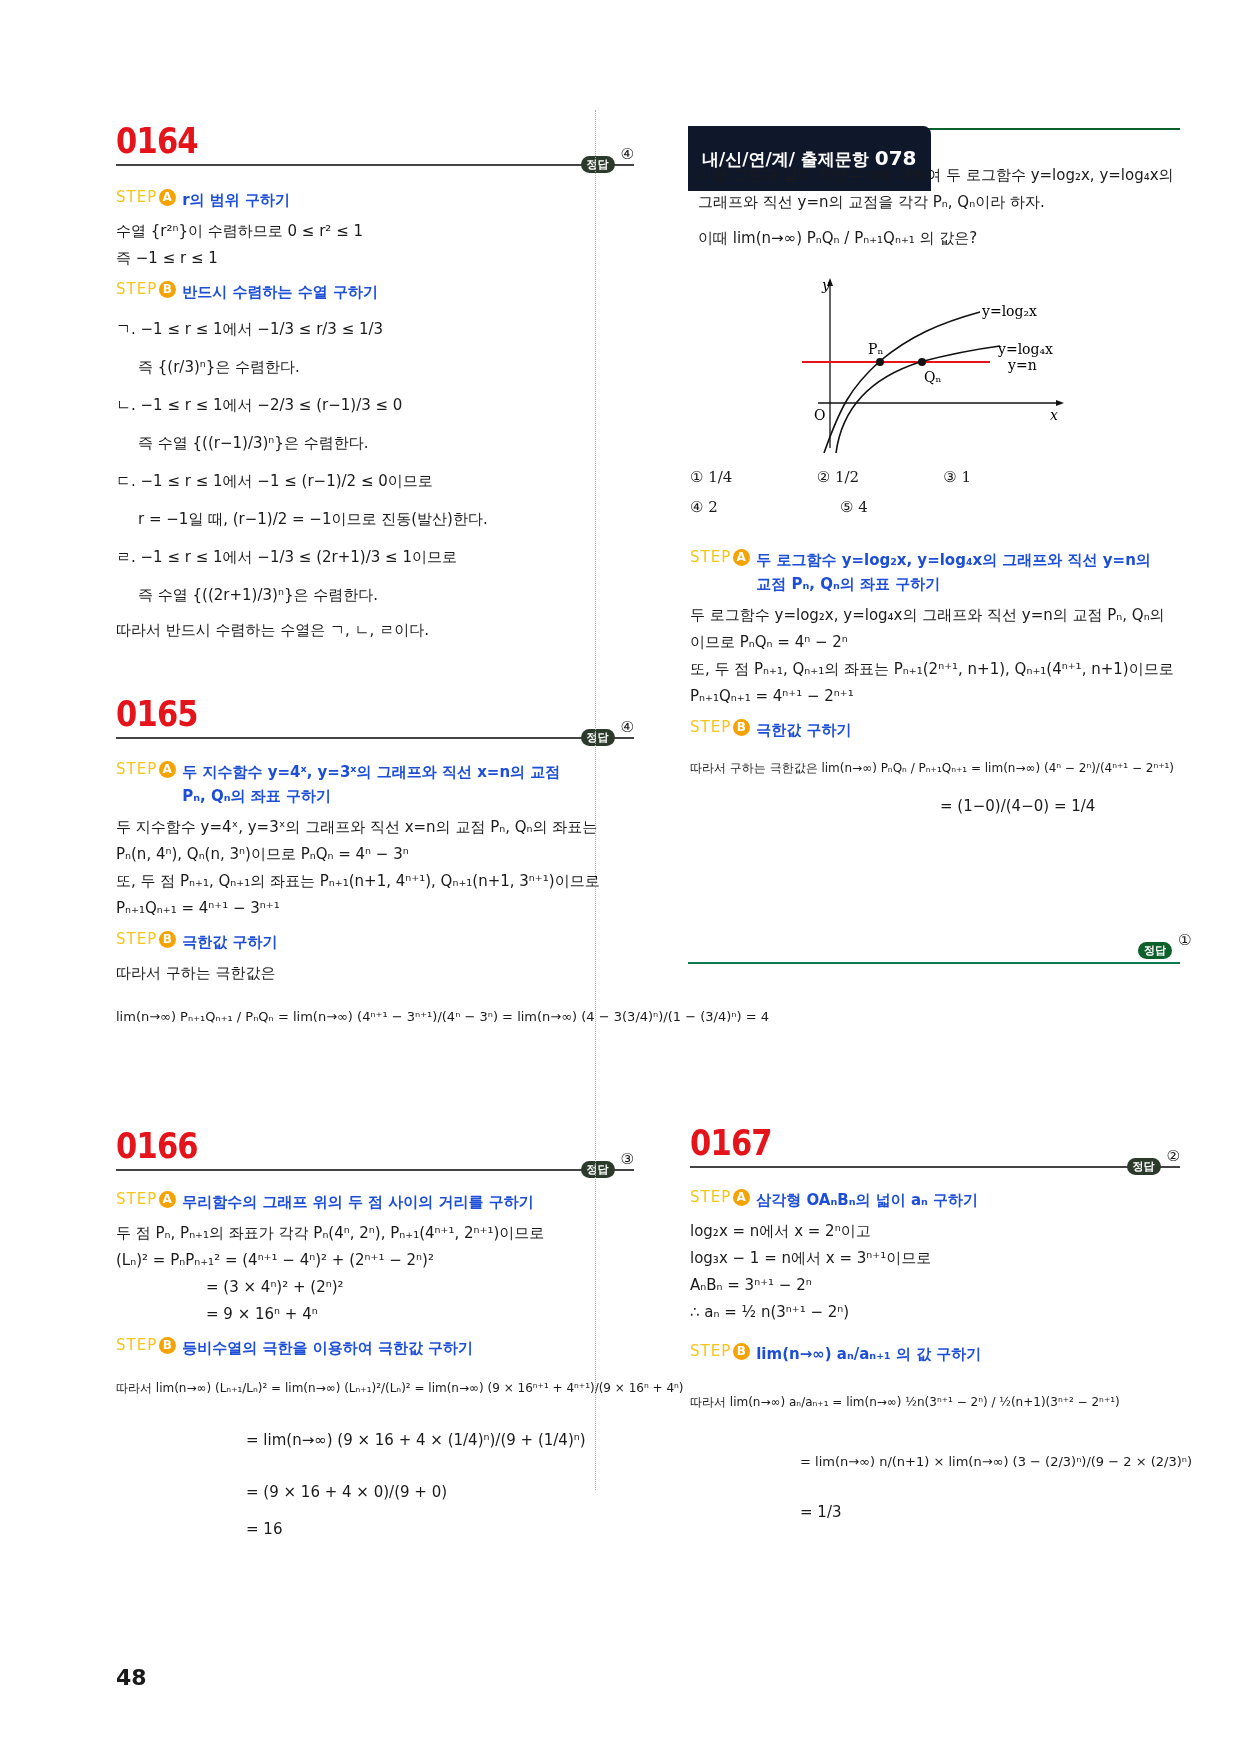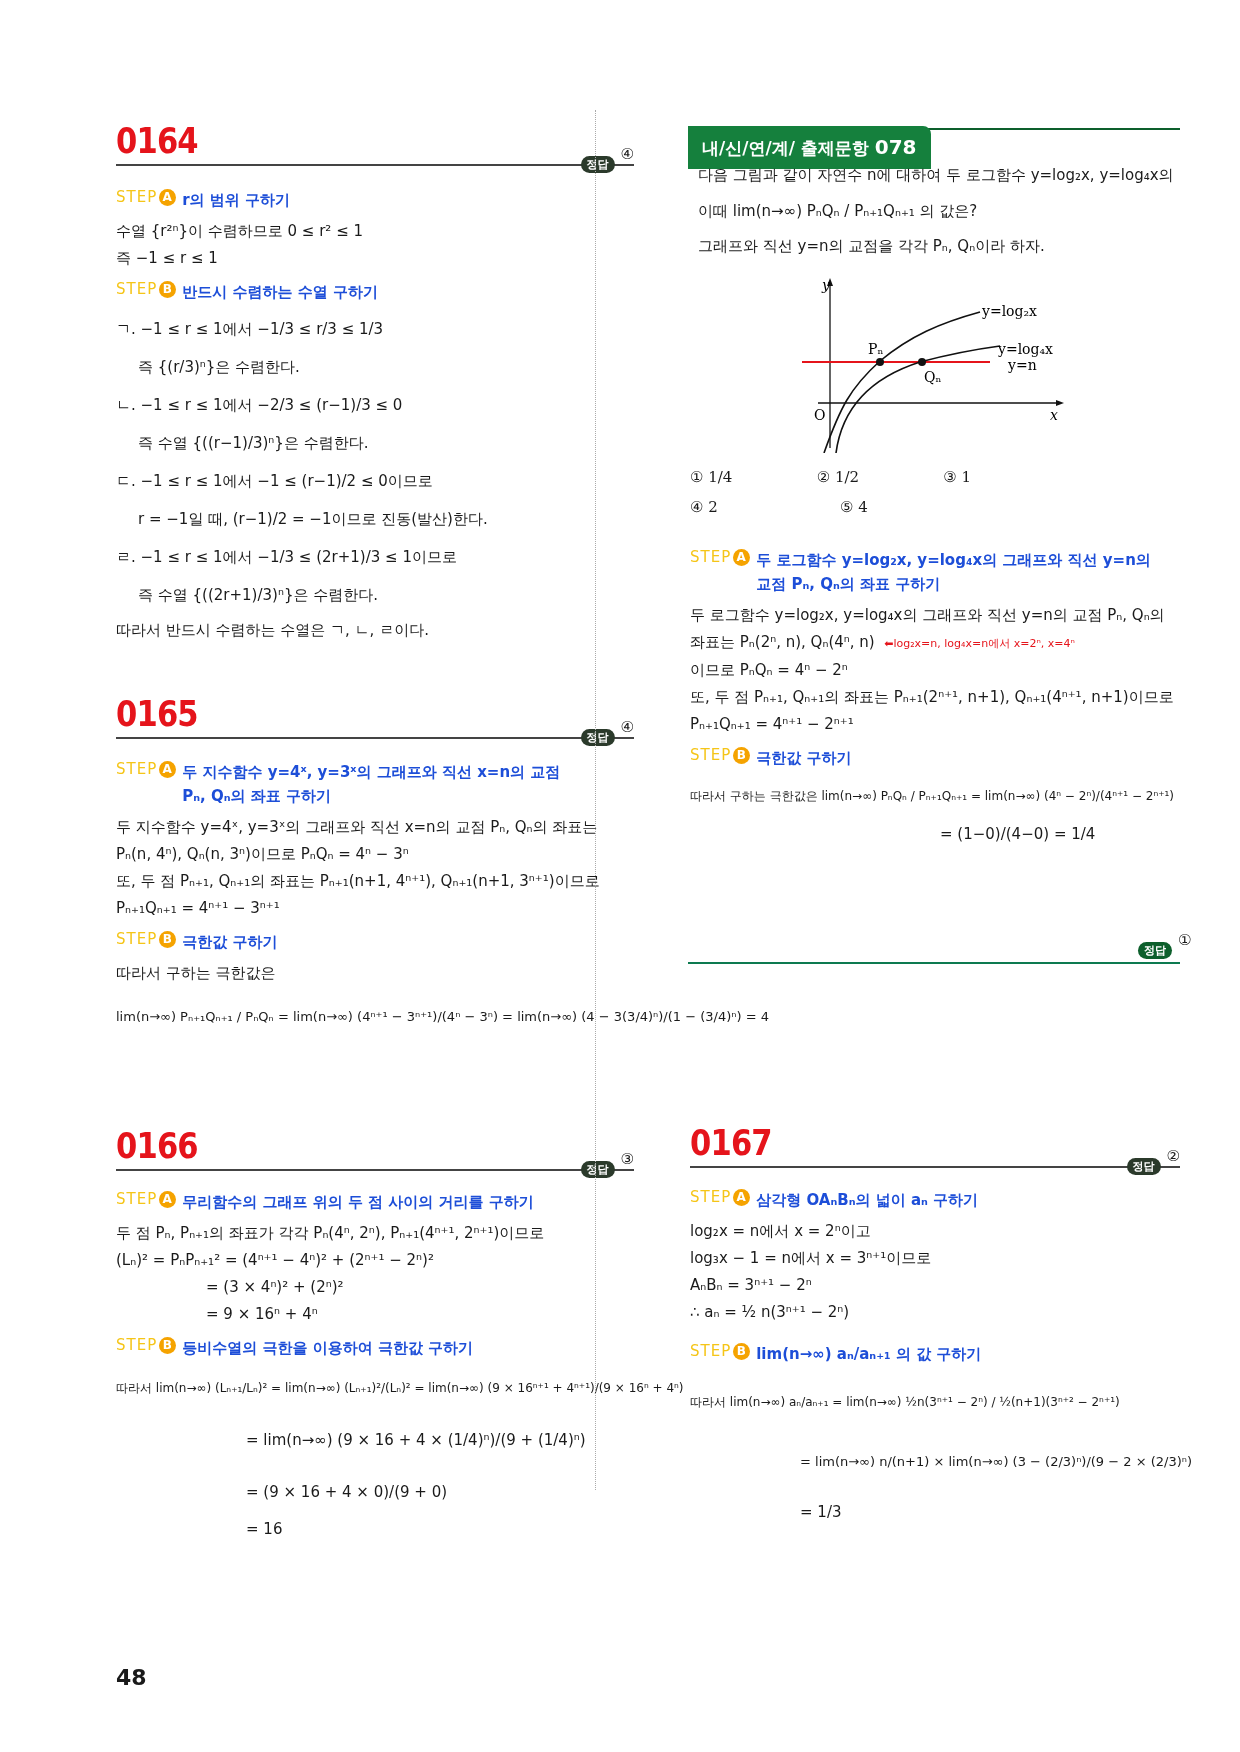--- a/index.html
+++ b/index.html
@@ -19,21 +19,21 @@
   .step .lab{color:#f5c518;font-weight:normal;letter-spacing:1px;white-space:nowrap;display:flex;align-items:center;gap:2px;}
   .step .circ{display:inline-block;width:17px;height:17px;border-radius:50%;background:#f5a300;color:#fff;
         font-size:12px;text-align:center;line-height:17px;font-weight:bold;}
   .step .title{color:#1d4ed8;line-height:24px;}
   .line{font-size:15px;line-height:27px;white-space:nowrap;font-family:"DejaVu Sans","Liberation Sans",sans-serif;}
   .line.ind{padding-left:22px;}
   .line.ind2{padding-left:90px;}
   .red{color:#e5141b;font-size:11px;}
   .divider{position:absolute;left:595px;top:110px;width:0;height:1380px;border-left:1px dotted #aaa;}
   .bannerline{position:absolute;left:688px;top:128px;width:492px;border-top:2px solid #0d5f2c;}
-  .banner{position:absolute;left:688px;top:126px;background:#15803d;color:#fff;padding:9px 14px;
+  .banner{position:absolute;left:688px;top:126px;background:#0f172a;color:#fff;padding:20px 14px;
           font-family:"DejaVu Sans","Liberation Sans",sans-serif;font-weight:bold;font-size:17px;border-radius:0 8px 0 0;}
   .banner .num{font-size:20px;margin-left:6px;}
   .choices{position:absolute;left:690px;top:462px;width:380px;font-size:15px;}
   .choices .row{display:flex;height:30px;align-items:center;}
   .choices .c{width:150px;}
   .bottomline{position:absolute;left:688px;top:962px;width:492px;border-top:2px solid #0d7a50;}
   .pageno{position:absolute;left:116px;top:1665px;font-family:"DejaVu Sans","Liberation Sans",sans-serif;
           font-weight:bold;font-size:22px;}
   svg text{font-family:"DejaVu Serif","Liberation Serif",serif;}
 </style>
@@ -139,22 +139,22 @@
 
 <div class="divider"></div>
 
 <div class="bannerline"></div>
 <div class="banner">
   <span>내/신/연/계/ 출제문항</span><span class="num">078</span>
 </div>
 
 <div class="col" style="left:698px;top:162px;width:500px;">
   <div class="line">다음 그림과 같이 자연수 n에 대하여 두 로그함수 y=log₂x, y=log₄x의</div>
+  <div class="line">그래프와 직선 y=n의 교점을 각각 Pₙ, Qₙ이라 하자.</div>
   <div class="line" style="line-height:44px">이때 lim(n→∞) PₙQₙ / Pₙ₊₁Qₙ₊₁ 의 값은?</div>
-  <div class="line">그래프와 직선 y=n의 교점을 각각 Pₙ, Qₙ이라 하자.</div>
 </div>
 
 <svg style="position:absolute;left:800px;top:278px;" width="280" height="175" viewBox="0 0 280 175">
   <line x1="30" y1="170" x2="30" y2="4" stroke="#111" stroke-width="1.3"></line>
   <polygon points="30,0 27,8 33,8" fill="#111"></polygon>
   <line x1="18" y1="125" x2="260" y2="125" stroke="#111" stroke-width="1.3"></line>
   <polygon points="264,125 256,122 256,128" fill="#111"></polygon>
   <line x1="2" y1="84" x2="190" y2="84" stroke="#e5141b" stroke-width="2"></line>
   <path d="M24,175 C40,130 50,110 80,83 C110,58 140,45 180,34" stroke="#111" stroke-width="1.6" fill="none"></path>
   <path d="M36,175 C42,130 70,100 120,84 C150,76 170,72 200,68" stroke="#111" stroke-width="1.6" fill="none"></path>
@@ -184,21 +184,20 @@
 
 <div class="col" style="left:690px;top:540px;width:500px;">
   <div class="step">
     <span class="lab">
         <span>STEP</span>
         <span class="circ">A</span>
       </span>
     <span class="title" style="white-space:normal;width:400px">두 로그함수 y=log₂x, y=log₄x의 그래프와 직선 y=n의 교점 Pₙ, Qₙ의 좌표 구하기</span>
   </div>
   <div class="line">두 로그함수 y=log₂x, y=log₄x의 그래프와 직선 y=n의 교점 Pₙ, Qₙ의</div>
-  <div class="line"><span>좌표는 Pₙ(2ⁿ, n), Qₙ(4ⁿ, n)</span> &nbsp;<span class="red">⬅log₂x=n, log₄x=n에서 x=2ⁿ, x=4ⁿ</span></div>
   <div class="line">이므로 PₙQₙ = 4ⁿ − 2ⁿ</div>
   <div class="line">또, 두 점 Pₙ₊₁, Qₙ₊₁의 좌표는 Pₙ₊₁(2ⁿ⁺¹, n+1), Qₙ₊₁(4ⁿ⁺¹, n+1)이므로</div>
   <div class="line">Pₙ₊₁Qₙ₊₁ = 4ⁿ⁺¹ − 2ⁿ⁺¹</div>
   <div class="step">
     <span class="lab">
         <span>STEP</span>
         <span class="circ">B</span>
       </span>
     <span class="title">극한값 구하기</span>
   </div>

